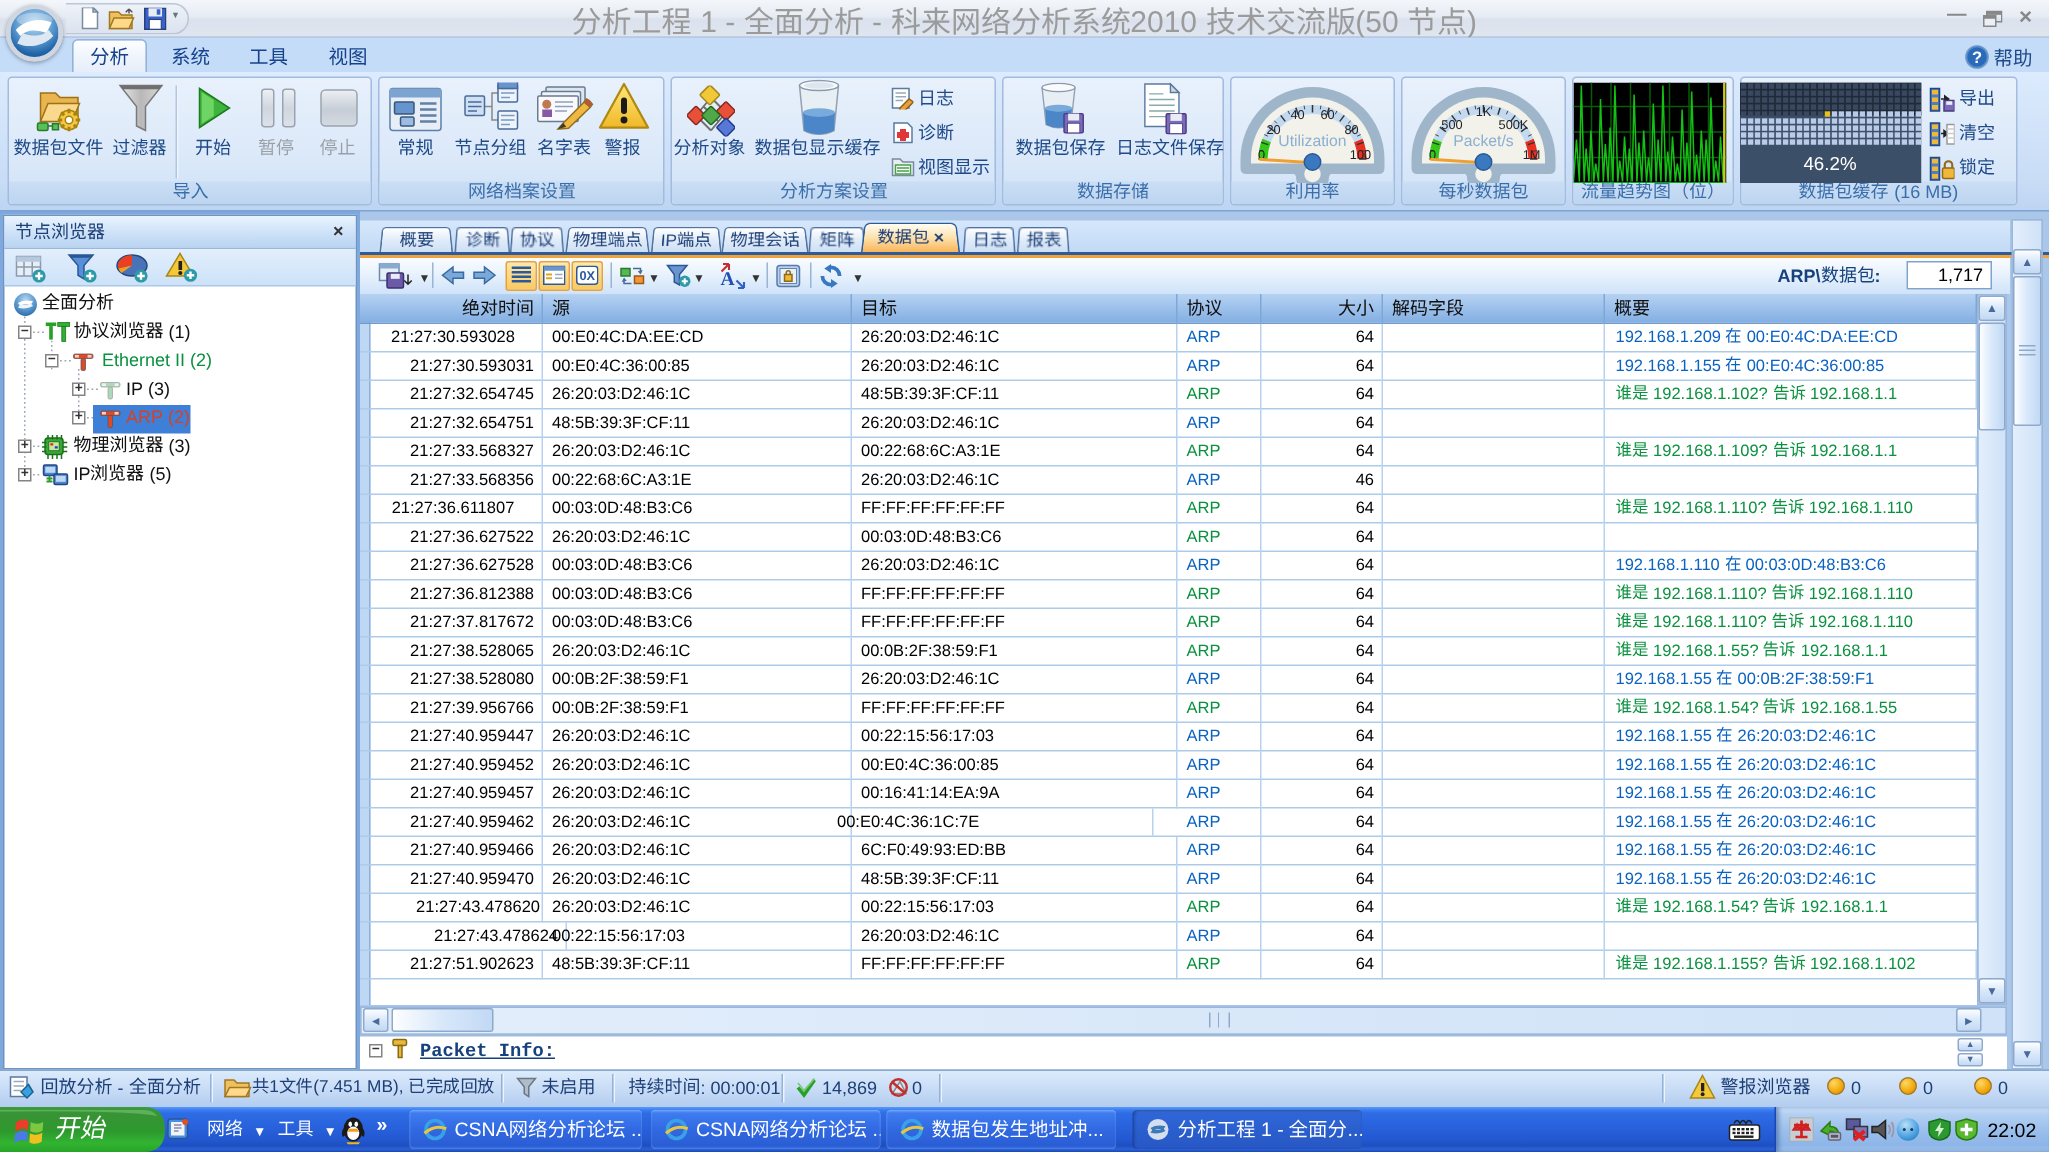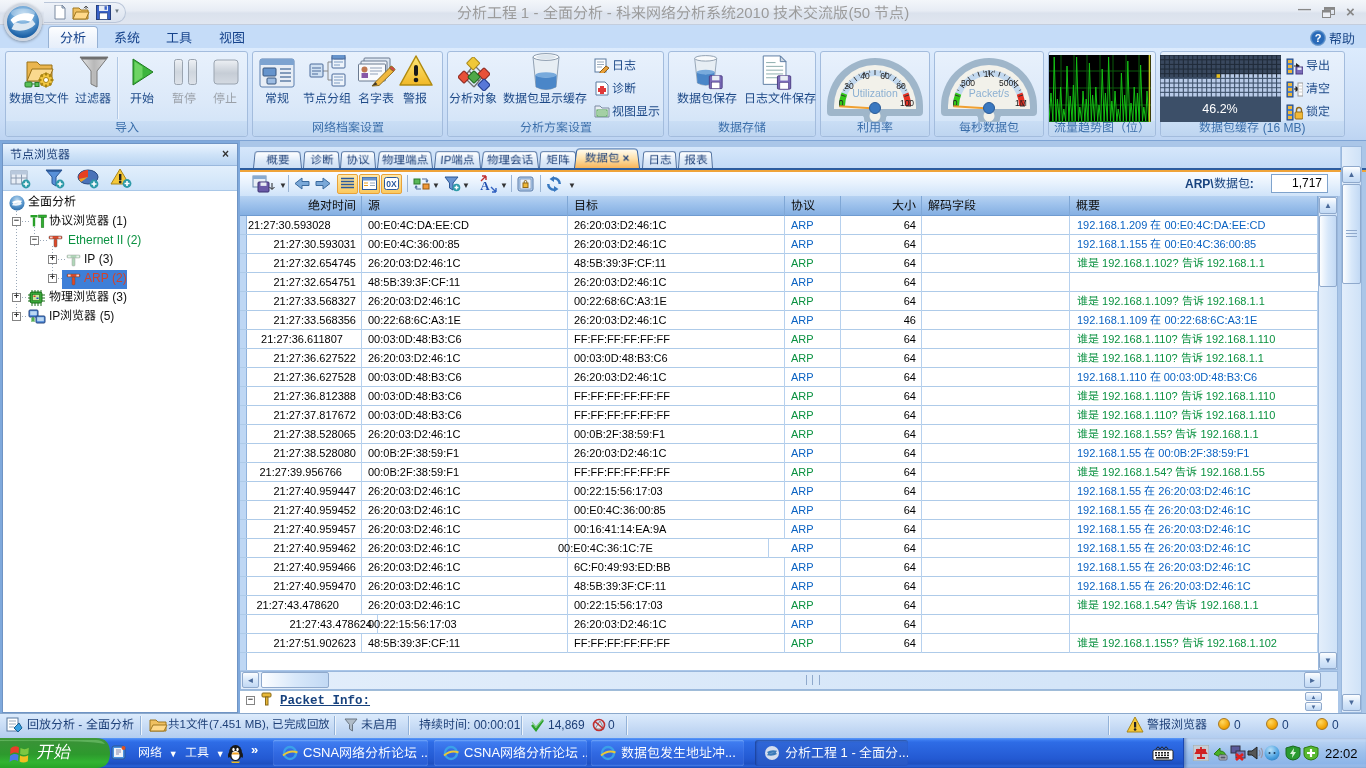--- a/index.html
+++ b/index.html
@@ -1,21 +1,21 @@
 <!DOCTYPE html>
 <html><head><meta charset="utf-8"><style>
 *{margin:0;padding:0;box-sizing:border-box}
 html,body{width:1366px;height:768px;overflow:hidden}
 body{font-family:"Liberation Sans",sans-serif;font-size:12px;position:relative;background:#7fa9dc}
 .k{display:inline-block;width:1em;height:1em;vertical-align:-0.12em;fill:currentColor;overflow:visible}
 .abs{position:absolute}
 
 #titlebar{position:absolute;left:0;top:0;width:1366px;height:25px;
  background:linear-gradient(#f3f6fa,#e7ecf4 45%,#dbe2ed 55%,#e0e6f0);border-bottom:1px solid #c3cddd}
-#title{position:absolute;top:4px;width:100%;text-align:center;color:#9b9b9b;font-size:15px}
+#title{position:absolute;top:4px;width:100%;text-align:center;color:#9b9b9b;font-size:20px}
 .winbtn{position:absolute;top:4px;color:#888;font-size:13px;font-weight:bold;font-family:"Liberation Sans"}
 
 #qat{position:absolute;left:44px;top:2px;width:82px;height:21px;border:1px solid #bac6d9;
  border-radius:0 11px 11px 0;border-left:none;background:linear-gradient(#eef2f8,#dbe3ef)}
 
 #logo{position:absolute;left:4px;top:3px;width:38px;height:38px;border-radius:50%;
  background:radial-gradient(circle at 50% 30%,#b9d9f2 0%,#5e9bd0 45%,#1e63a8 75%,#174f86);
  border:3px solid #cfd6e0;box-shadow:0 1px 3px rgba(0,0,0,.35);z-index:50}
 
 #tabrow{position:absolute;left:0;top:25px;width:1366px;height:23px;background:#c5dcf8}
@@ -1313,21 +1313,21 @@
         <use href="#u6bb5"></use>
       </svg></div>
     <div class="hc" style="left:830px;width:248px;padding-left:6px"><svg class="k" viewBox="0 0 250 250">
         <use href="#u6982"></use>
       </svg><svg class="k" viewBox="0 0 250 250">
         <use href="#u8981"></use>
       </svg></div>
   </div>
 <div class="abs" style="left:240px;top:216px;width:1078px;height:438px;overflow:hidden">
     <div class="gr" style="top:0px">
-      <div class="gc" style="left:8px;width:114px;text-align:left;padding-right:5px">21:27:30.593028</div>
+      <div class="gc" style="left:8px;width:114px;text-align:center;padding-right:5px">21:27:30.593028</div>
       <div class="gc" style="left:122px;width:206px;padding-left:6px">00:E0:4C:DA:EE:CD</div>
       <div class="gc" style="left:328px;width:217px;padding-left:6px">26:20:03:D2:46:1C</div>
       <div class="gc blue" style="left:545px;width:56px;padding-left:6px">ARP</div>
       <div class="gc" style="left:601px;width:81px;text-align:right;padding-right:5px">64</div>
       <div class="gc" style="left:682px;width:148px"></div>
       <div class="gc blue" style="left:830px;width:248px;padding-left:7px">192.168.1.209&nbsp;<svg class="k" viewBox="0 0 250 250">
           <use href="#u5728"></use>
         </svg>&nbsp;00:E0:4C:DA:EE:CD</div>
     </div>
     <div class="gr" style="top:19px">
@@ -1383,23 +1383,20 @@
           <use href="#u8bc9"></use>
         </svg>&nbsp;192.168.1.1</div>
     </div>
     <div class="gr" style="top:95px">
       <div class="gc" style="left:8px;width:114px;text-align:right;padding-right:5px">21:27:33.568356</div>
       <div class="gc" style="left:122px;width:206px;padding-left:6px">00:22:68:6C:A3:1E</div>
       <div class="gc" style="left:328px;width:217px;padding-left:6px">26:20:03:D2:46:1C</div>
       <div class="gc blue" style="left:545px;width:56px;padding-left:6px">ARP</div>
       <div class="gc" style="left:601px;width:81px;text-align:right;padding-right:5px">46</div>
       <div class="gc" style="left:682px;width:148px"></div>
-      <div class="gc blue" style="left:830px;width:248px;padding-left:7px">192.168.1.109&nbsp;<svg class="k" viewBox="0 0 250 250">
-          <use href="#u5728"></use>
-        </svg>&nbsp;00:22:68:6C:A3:1E</div>
     </div>
     <div class="gr" style="top:114px">
       <div class="gc" style="left:8px;width:114px;text-align:center;padding-right:5px">21:27:36.611807</div>
       <div class="gc" style="left:122px;width:206px;padding-left:6px">00:03:0D:48:B3:C6</div>
       <div class="gc" style="left:328px;width:217px;padding-left:6px">FF:FF:FF:FF:FF:FF</div>
       <div class="gc green" style="left:545px;width:56px;padding-left:6px">ARP</div>
       <div class="gc" style="left:601px;width:81px;text-align:right;padding-right:5px">64</div>
       <div class="gc" style="left:682px;width:148px"></div>
       <div class="gc green" style="left:830px;width:248px;padding-left:7px"><svg class="k" viewBox="0 0 250 250">
           <use href="#u8c01"></use>
@@ -1411,29 +1408,20 @@
           <use href="#u8bc9"></use>
         </svg>&nbsp;192.168.1.110</div>
     </div>
     <div class="gr" style="top:133px">
       <div class="gc" style="left:8px;width:114px;text-align:right;padding-right:5px">21:27:36.627522</div>
       <div class="gc" style="left:122px;width:206px;padding-left:6px">26:20:03:D2:46:1C</div>
       <div class="gc" style="left:328px;width:217px;padding-left:6px">00:03:0D:48:B3:C6</div>
       <div class="gc green" style="left:545px;width:56px;padding-left:6px">ARP</div>
       <div class="gc" style="left:601px;width:81px;text-align:right;padding-right:5px">64</div>
       <div class="gc" style="left:682px;width:148px"></div>
-      <div class="gc green" style="left:830px;width:248px;padding-left:7px"><svg class="k" viewBox="0 0 250 250">
-          <use href="#u8c01"></use>
-        </svg><svg class="k" viewBox="0 0 250 250">
-          <use href="#u662f"></use>
-        </svg>&nbsp;192.168.1.110?&nbsp;<svg class="k" viewBox="0 0 250 250">
-          <use href="#u544a"></use>
-        </svg><svg class="k" viewBox="0 0 250 250">
-          <use href="#u8bc9"></use>
-        </svg>&nbsp;192.168.1.1</div>
     </div>
     <div class="gr" style="top:152px">
       <div class="gc" style="left:8px;width:114px;text-align:right;padding-right:5px">21:27:36.627528</div>
       <div class="gc" style="left:122px;width:206px;padding-left:6px">00:03:0D:48:B3:C6</div>
       <div class="gc" style="left:328px;width:217px;padding-left:6px">26:20:03:D2:46:1C</div>
       <div class="gc blue" style="left:545px;width:56px;padding-left:6px">ARP</div>
       <div class="gc" style="left:601px;width:81px;text-align:right;padding-right:5px">64</div>
       <div class="gc" style="left:682px;width:148px"></div>
       <div class="gc blue" style="left:830px;width:248px;padding-left:7px">192.168.1.110&nbsp;<svg class="k" viewBox="0 0 250 250">
           <use href="#u5728"></use>
@@ -1495,21 +1483,21 @@
       <div class="gc" style="left:122px;width:206px;padding-left:6px">00:0B:2F:38:59:F1</div>
       <div class="gc" style="left:328px;width:217px;padding-left:6px">26:20:03:D2:46:1C</div>
       <div class="gc blue" style="left:545px;width:56px;padding-left:6px">ARP</div>
       <div class="gc" style="left:601px;width:81px;text-align:right;padding-right:5px">64</div>
       <div class="gc" style="left:682px;width:148px"></div>
       <div class="gc blue" style="left:830px;width:248px;padding-left:7px">192.168.1.55&nbsp;<svg class="k" viewBox="0 0 250 250">
           <use href="#u5728"></use>
         </svg>&nbsp;00:0B:2F:38:59:F1</div>
     </div>
     <div class="gr" style="top:247px">
-      <div class="gc" style="left:8px;width:114px;text-align:right;padding-right:19px">21:27:39.956766</div>
+      <div class="gc" style="left:8px;width:114px;text-align:right;padding-right:5px">21:27:39.956766</div>
       <div class="gc" style="left:122px;width:206px;padding-left:6px">00:0B:2F:38:59:F1</div>
       <div class="gc" style="left:328px;width:217px;padding-left:6px">FF:FF:FF:FF:FF:FF</div>
       <div class="gc green" style="left:545px;width:56px;padding-left:6px">ARP</div>
       <div class="gc" style="left:601px;width:81px;text-align:right;padding-right:5px">64</div>
       <div class="gc" style="left:682px;width:148px"></div>
       <div class="gc green" style="left:830px;width:248px;padding-left:7px"><svg class="k" viewBox="0 0 250 250">
           <use href="#u8c01"></use>
         </svg><svg class="k" viewBox="0 0 250 250">
           <use href="#u662f"></use>
         </svg>&nbsp;192.168.1.54?&nbsp;<svg class="k" viewBox="0 0 250 250">
@@ -1578,21 +1566,21 @@
       <div class="gc" style="left:122px;width:206px;padding-left:6px">26:20:03:D2:46:1C</div>
       <div class="gc" style="left:328px;width:217px;padding-left:6px">48:5B:39:3F:CF:11</div>
       <div class="gc blue" style="left:545px;width:56px;padding-left:6px">ARP</div>
       <div class="gc" style="left:601px;width:81px;text-align:right;padding-right:5px">64</div>
       <div class="gc" style="left:682px;width:148px"></div>
       <div class="gc blue" style="left:830px;width:248px;padding-left:7px">192.168.1.55&nbsp;<svg class="k" viewBox="0 0 250 250">
           <use href="#u5728"></use>
         </svg>&nbsp;26:20:03:D2:46:1C</div>
     </div>
     <div class="gr" style="top:380px">
-      <div class="gc" style="left:8px;width:114px;text-align:right;padding-right:22px">21:27:43.478620</div>
+      <div class="gc" style="left:8px;width:114px;text-align:right;padding-right:1px">21:27:43.478620</div>
       <div class="gc" style="left:122px;width:206px;padding-left:6px">26:20:03:D2:46:1C</div>
       <div class="gc" style="left:328px;width:217px;padding-left:6px">00:22:15:56:17:03</div>
       <div class="gc green" style="left:545px;width:56px;padding-left:6px">ARP</div>
       <div class="gc" style="left:601px;width:81px;text-align:right;padding-right:5px">64</div>
       <div class="gc" style="left:682px;width:148px"></div>
       <div class="gc green" style="left:830px;width:248px;padding-left:7px"><svg class="k" viewBox="0 0 250 250">
           <use href="#u8c01"></use>
         </svg><svg class="k" viewBox="0 0 250 250">
           <use href="#u662f"></use>
         </svg>&nbsp;192.168.1.54?&nbsp;<svg class="k" viewBox="0 0 250 250">

